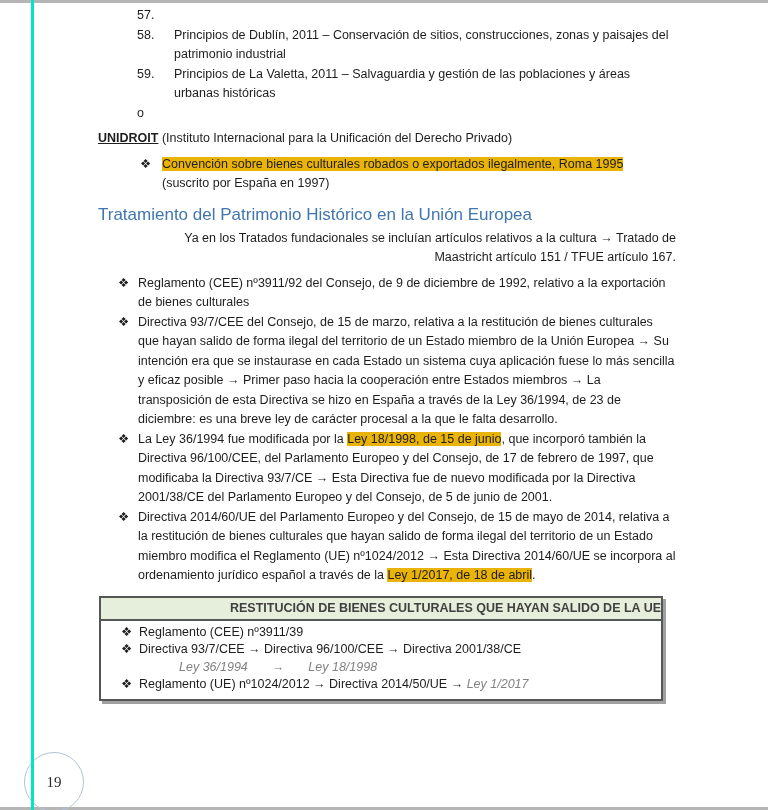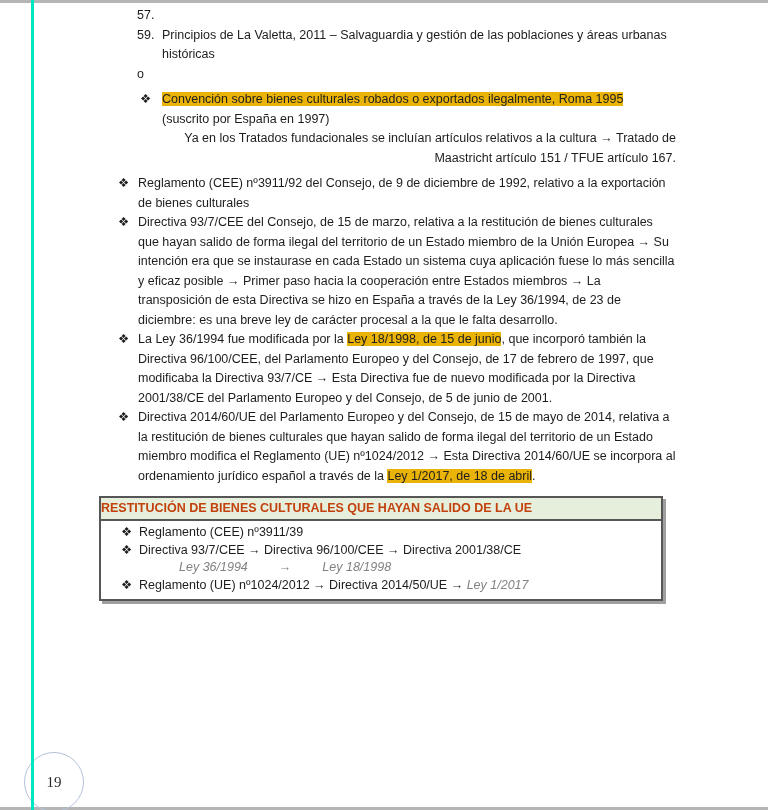--- a/index.html
+++ b/index.html
@@ -15,21 +15,21 @@
   .rule-top    { position:absolute; top:0; left:0; width:768px; height:3px; background:#b5b5b5; }
   .rule-bottom { position:absolute; bottom:0; left:0; width:768px; height:3px; background:#b5b5b5; }
   .accent-line { position:absolute; top:0; bottom:0; left:31px; width:3px; background:#00e6c3; z-index:5; }
 
   .content {
     position:absolute; left:98px; top:6px; width:578px;
     font-size:12.5px; line-height:19.5px;
   }
 
   
-  .num-item { display:flex; padding-left:39px; }
+  .num-item { display:flex; padding-left:39px;gap:12px; }
   .num-marker { flex:none; width:25px; }
   .num-text { flex:1; }
 
   
   .unidroit-par { margin-top:6px; }
   .unidroit-term { font-weight:bold; text-decoration:underline; }
 
   
   .conv-item { display:flex; padding-left:42px; margin-top:6px; }
   .conv-marker { flex:none; width:22px; }
@@ -56,32 +56,32 @@
   .law-table {
     margin-top:10px; margin-left:1px;
     width:560px;
     border:2px solid #565656;
     box-shadow:3px 3px 0 #a0a0a0;
     background:#fff;
   }
   .law-table-header {
     background:#e5efdc;
     border-bottom:2px solid #565656;
-    text-align:left;
+    text-align:right;
     font-weight:bold;
     font-size:12.5px;
     line-height:21px;
-    color:#c2410c;
+    color:#404040;
   }
   .law-table-body { padding:3px 6px 5px 0; font-size:12.5px; line-height:17.5px; }
   .t-row { display:flex; padding-left:20px; }
   .t-marker { flex:none; width:18px; }
   .t-text { flex:1; }
   .t-subrow {
-    display:flex; gap:31px;
+    display:flex; gap:24px;
     padding-left:78px;
     font-style:italic; color:#828282;
   }
   .law-ref { font-style:italic; color:#828282; }
 
   
   .page-badge {
     position:absolute; left:24px; top:752px;
     width:58px; height:58px;
     border:1px solid #b3c2d9;
@@ -98,36 +98,44 @@
 
 <div class="page">
   <div class="rule-top"></div>
 
   <div class="content">
 
     <div class="num-item">
       <span class="num-marker">57.</span>
     </div>
     <div class="num-item">
+      <span class="num-marker">58.</span>
+      <span class="num-text">Principios de Dublín, 2011 – Conservación de sitios, construcciones, zonas y paisajes del patrimonio industrial</span>
+    </div>
+    <div class="num-item">
       <span class="num-marker">59.</span>
       <span class="num-text">Principios de La Valetta, 2011 – Salvaguardia y gestión de las poblaciones y áreas urbanas históricas</span>
     </div>
     <div class="num-item">
       <span class="num-marker">o</span>
     </div>
 
+    <div class="unidroit-par">
+      <span class="unidroit-term">UNIDROIT</span><span> (Instituto Internacional para la Unificación del Derecho Privado)</span>
+    </div>
 
     <div class="conv-item">
       <span class="conv-marker">❖</span>
       <span class="conv-text">
         <span class="hl">Convención sobre bienes culturales robados o exportados ilegalmente, Roma 1995</span>
         <span class="block">(suscrito por España en 1997)</span>
       </span>
     </div>
 
+    <div class="section-heading">Tratamiento del Patrimonio Histórico en la Unión Europea</div>
 
     <div class="intro-par">Ya en los Tratados fundacionales se incluían artículos relativos a la cultura → Tratado de Maastricht artículo 151 / TFUE artículo 167.</div>
 
     <div class="eu-list">
       <div class="b-item">
         <span class="b-marker">❖</span>
         <span class="b-text"><span>Reglamento (CEE) nº3911/92 del Consejo, de 9 de diciembre de 1992, relativo a la exportación de bienes culturales</span><span class="hl"></span><span></span></span>
       </div>
       <div class="b-item">
         <span class="b-marker">❖</span>

